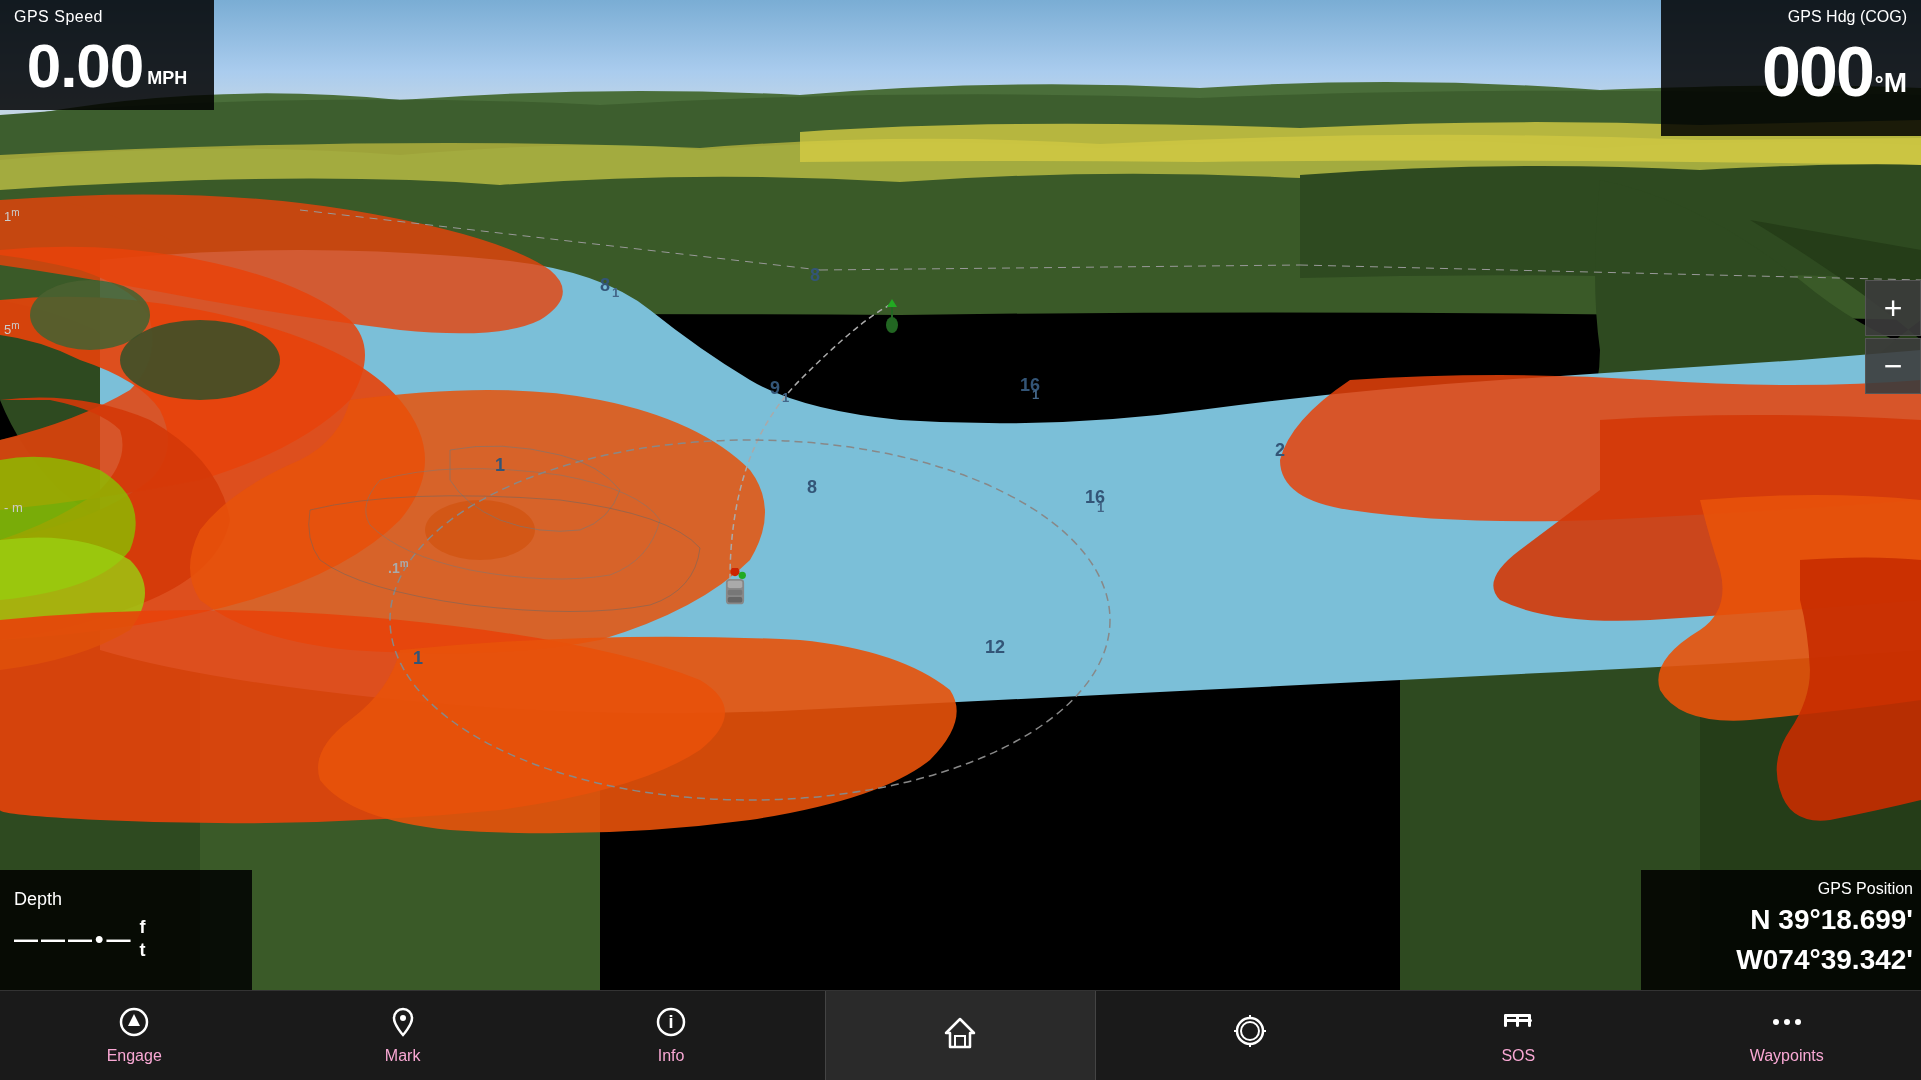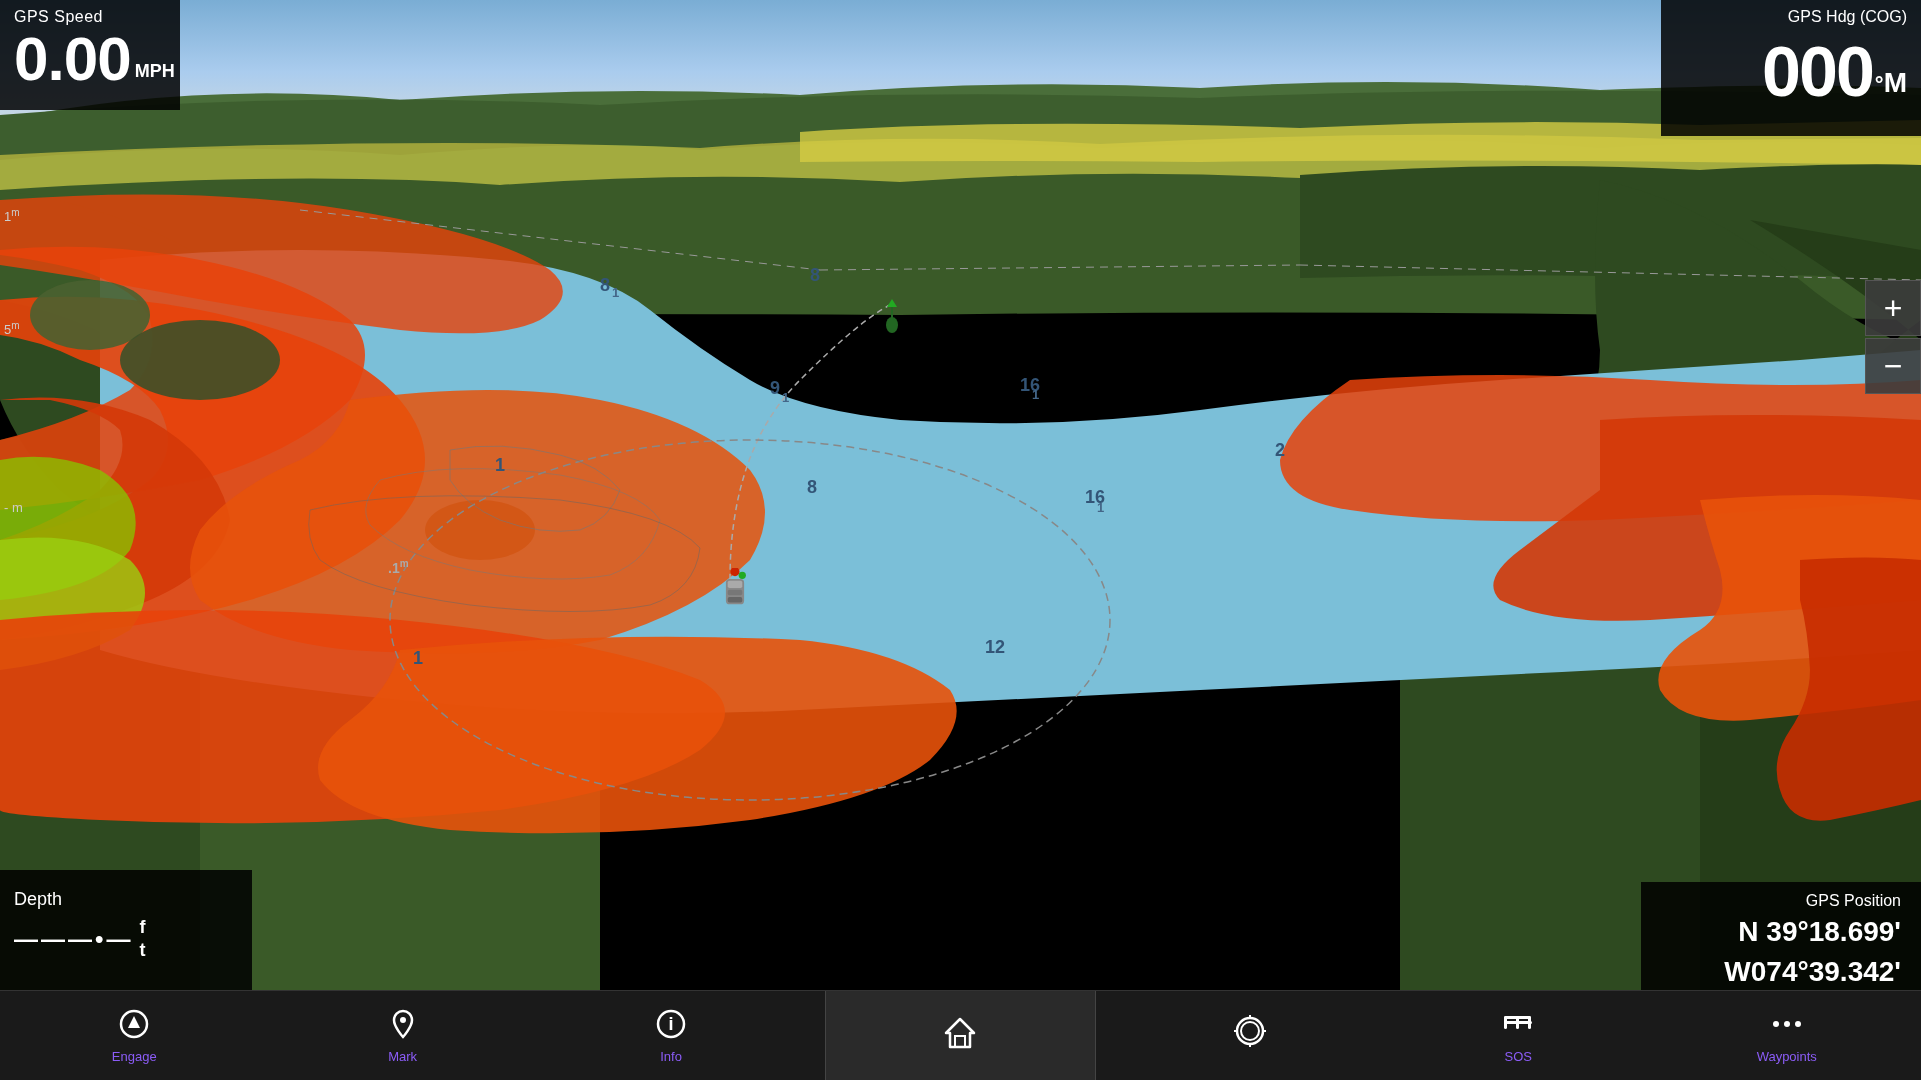--- a/index.html
+++ b/index.html
@@ -41,36 +41,37 @@
       position: absolute;
       top: 0; left: 0;
       width: 100%;
       height: 100%;
     }
 
     
     #gps-speed {
       position: absolute;
       top: 0; left: 0;
-      width: 180px;
+      width: 214px;
       height: 110px;
       background: rgba(0,0,0,0.85);
       color: white;
       padding: 8px 14px;
       z-index: 100;
     }
     #gps-speed .label {
       font-size: 16px;
       font-weight: normal;
       letter-spacing: 0.5px;
     }
     #gps-speed .value-row {
       display: flex;
       align-items: flex-end;
-      margin-top: 2px;
+      margin-top: 9px;
+      justify-content: center;
     }
     #gps-speed .value {
       font-size: 62px;
       font-weight: bold;
       line-height: 1;
       letter-spacing: -1px;
     }
     #gps-speed .unit {
       font-size: 18px;
       font-weight: bold;
@@ -154,24 +155,24 @@
       font-weight: bold;
       line-height: 1.3;
     }
 
     
     #gps-pos {
       position: absolute;
       bottom: 90px;
       right: 0;
       width: 280px;
-      height: 108px;
+      height: 120px;
       background: rgba(0,0,0,0.85);
       color: white;
-      padding: 10px 20px;
+      padding: 10px 8px;
       z-index: 100;
       text-align: right;
     }
     #gps-pos .label {
       font-size: 16px;
       font-weight: normal;
     }
     #gps-pos .coord {
       font-size: 28px;
       font-weight: bold;
@@ -248,22 +249,22 @@
       gap: 4px;
       transition: background 0.15s;
     }
     .nav-item.active { background: rgba(255,255,255,0.12); }
 
     .nav-icon {
       font-size: 28px;
       line-height: 1;
     }
     .nav-label {
-      font-size: 13px;
-      color: #8b5cf6;
+      font-size: 16px;
+      color: #f9a8d4;
     }
 
     
     #nav-home {
       background: #2a2a2a;
       border-left: 1px solid #444;
       border-right: 1px solid #444;
     }
 
     

